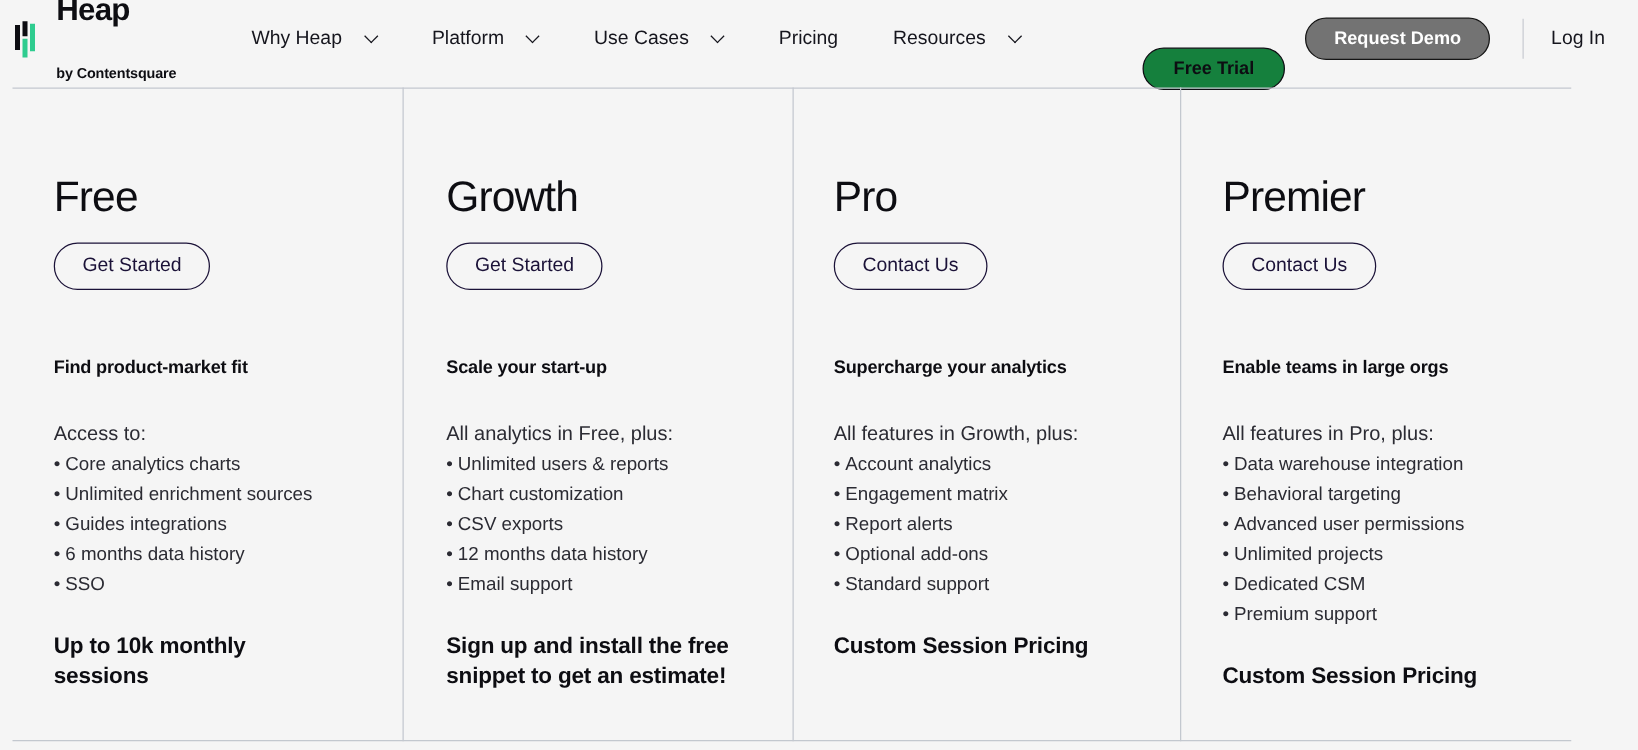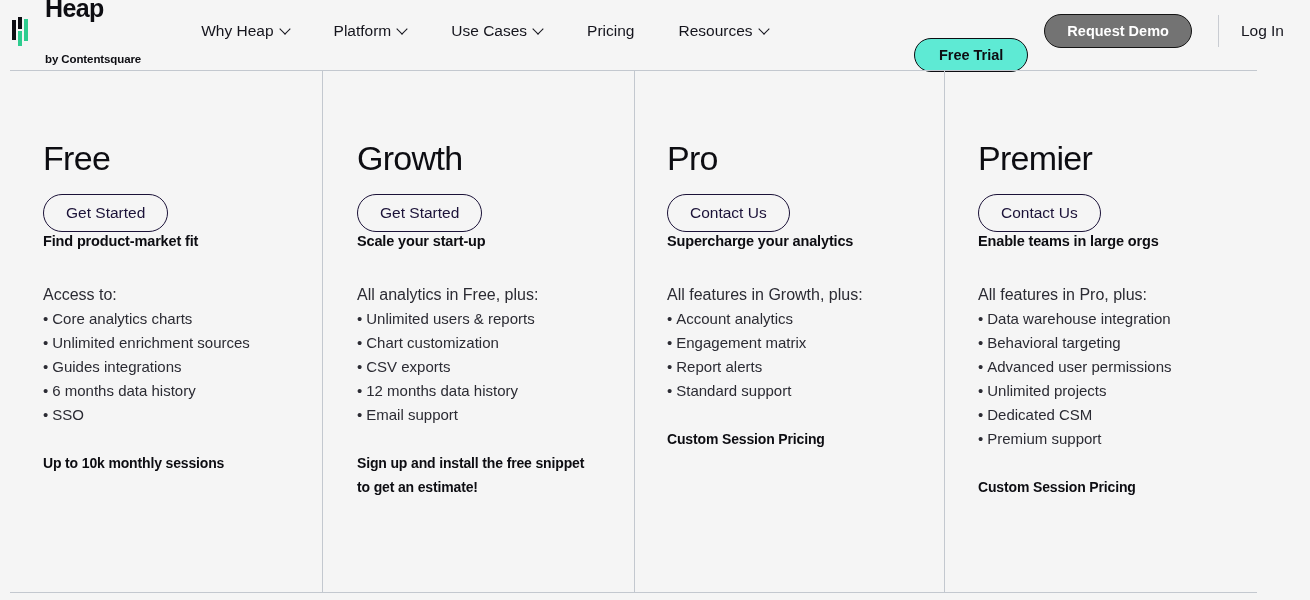--- a/index.html
+++ b/index.html
@@ -83,21 +83,21 @@
 
   .nav {
     display: flex;
     align-items: center;
     margin-left: 38px;
     gap: 0;
   }
   .nav-item {
     display: flex;
     align-items: center;
-    gap: 7px;
+    gap: 19px;
     padding: 6px 22px;
     font-size: 15.5px;
     color: #15151d;
     cursor: pointer;
     white-space: nowrap;
   }
   .chev {
     display: inline-block;
     width: 9px;
     height: 9px;
@@ -128,21 +128,21 @@
     border-radius: 999px;
     font-size: 14.5px;
     font-weight: 700;
     cursor: pointer;
     white-space: nowrap;
   }
   .btn-outline-dark {
     height: 34px;
     padding: 0 24px;
     border: 1.6px solid #0d0d12;
-    background: #5eead4;
+    background: #15803d;
     color: #0d0d12;
     margin-top: 48px;
   }
   .btn-solid-dark {
     height: 34px;
     padding: 0 22px;
     border: 1.6px solid #141414;
     background: #737373;
     color: #ffffff;
     margin-left: 16px;
@@ -218,20 +218,21 @@
     border-radius: 999px;
     background: transparent;
     color: #1b1238;
     font-size: 15.5px;
     font-family: "Liberation Sans", sans-serif;
     cursor: pointer;
     white-space: nowrap;
   }
 
   .tagline {
+    margin-top: 53px;
     font-size: 14.5px;
     font-weight: 700;
     letter-spacing: -0.15px;
     color: #0d0d12;
     line-height: 18px;
   }
 
   .intro {
     margin-top: 33px;
     font-size: 16px;
@@ -246,21 +247,21 @@
   .features li {
     font-size: 15px;
     color: #2b2b33;
     line-height: 24px;
     white-space: nowrap;
   }
   .bullet { margin-right: 4px; }
 
   .footnote {
     margin-top: 24px;
-    font-size: 14px;
+    font-size: 18px;
     font-weight: 700;
     letter-spacing: -0.15px;
     color: #0d0d12;
     line-height: 24px;
     max-width: 230px;
   }
 </style>
 </head>
 <body>
 
@@ -351,20 +352,21 @@
 
     <div class="col col-3">
       <div class="plan-name">Pro</div>
       <button class="cta">Contact Us</button>
       <div class="tagline">Supercharge your analytics</div>
       <div class="intro">All features in Growth, plus:</div>
       <ul class="features">
         <li><span class="bullet">•</span><span>Account analytics</span></li>
         <li><span class="bullet">•</span><span>Engagement matrix</span></li>
         <li><span class="bullet">•</span><span>Report alerts</span></li>
+        <li><span class="bullet">•</span><span>Optional add-ons</span></li>
         <li><span class="bullet">•</span><span>Standard support</span></li>
       </ul>
       <div class="footnote">Custom Session Pricing</div>
     </div>
 
     <div class="col col-4">
       <div class="plan-name">Premier</div>
       <button class="cta">Contact Us</button>
       <div class="tagline">Enable teams in large orgs</div>
       <div class="intro">All features in Pro, plus:</div>

